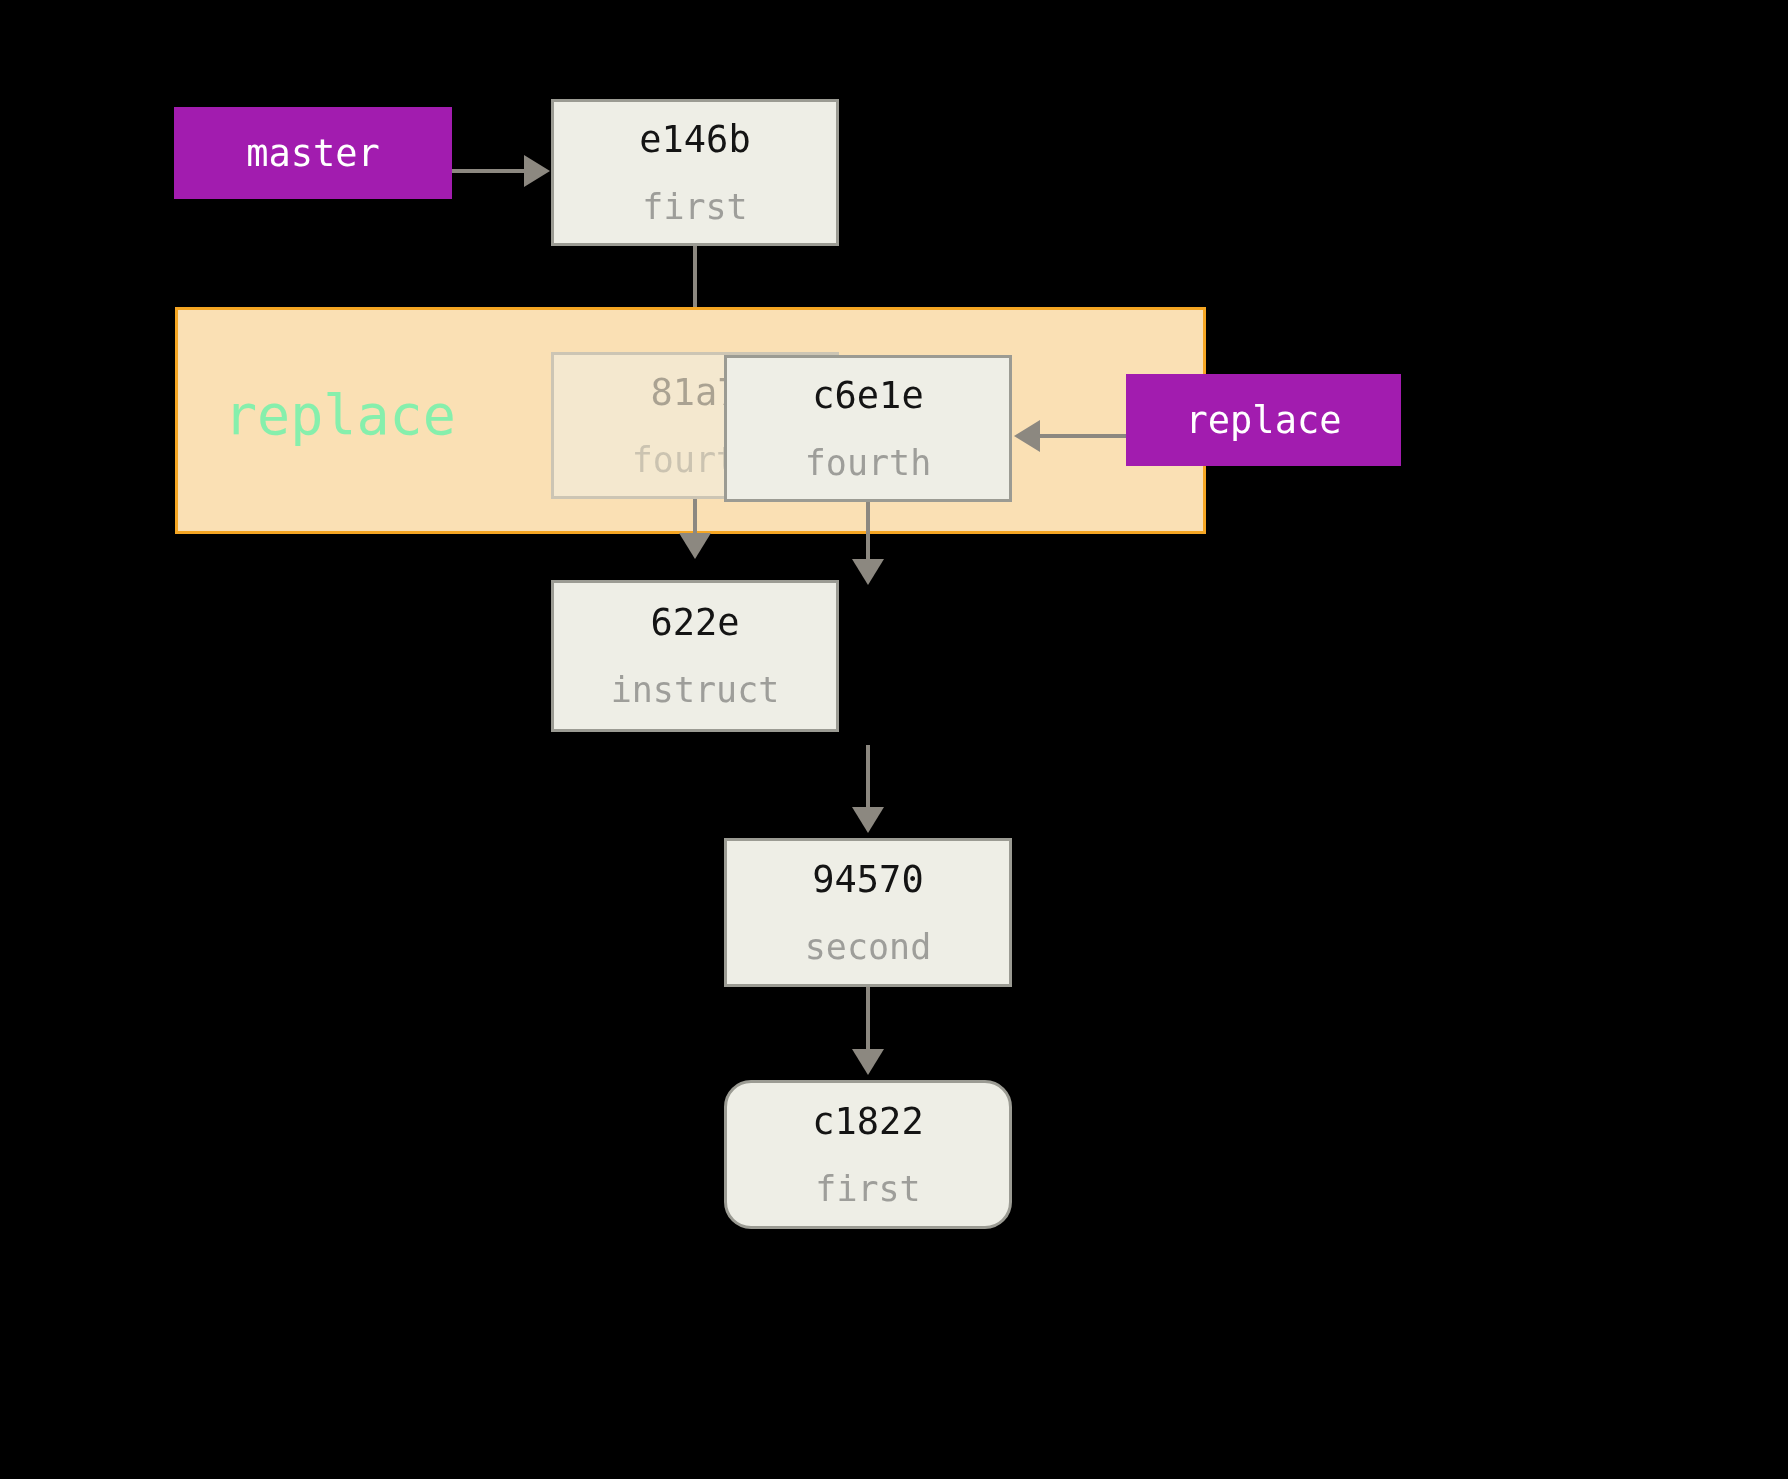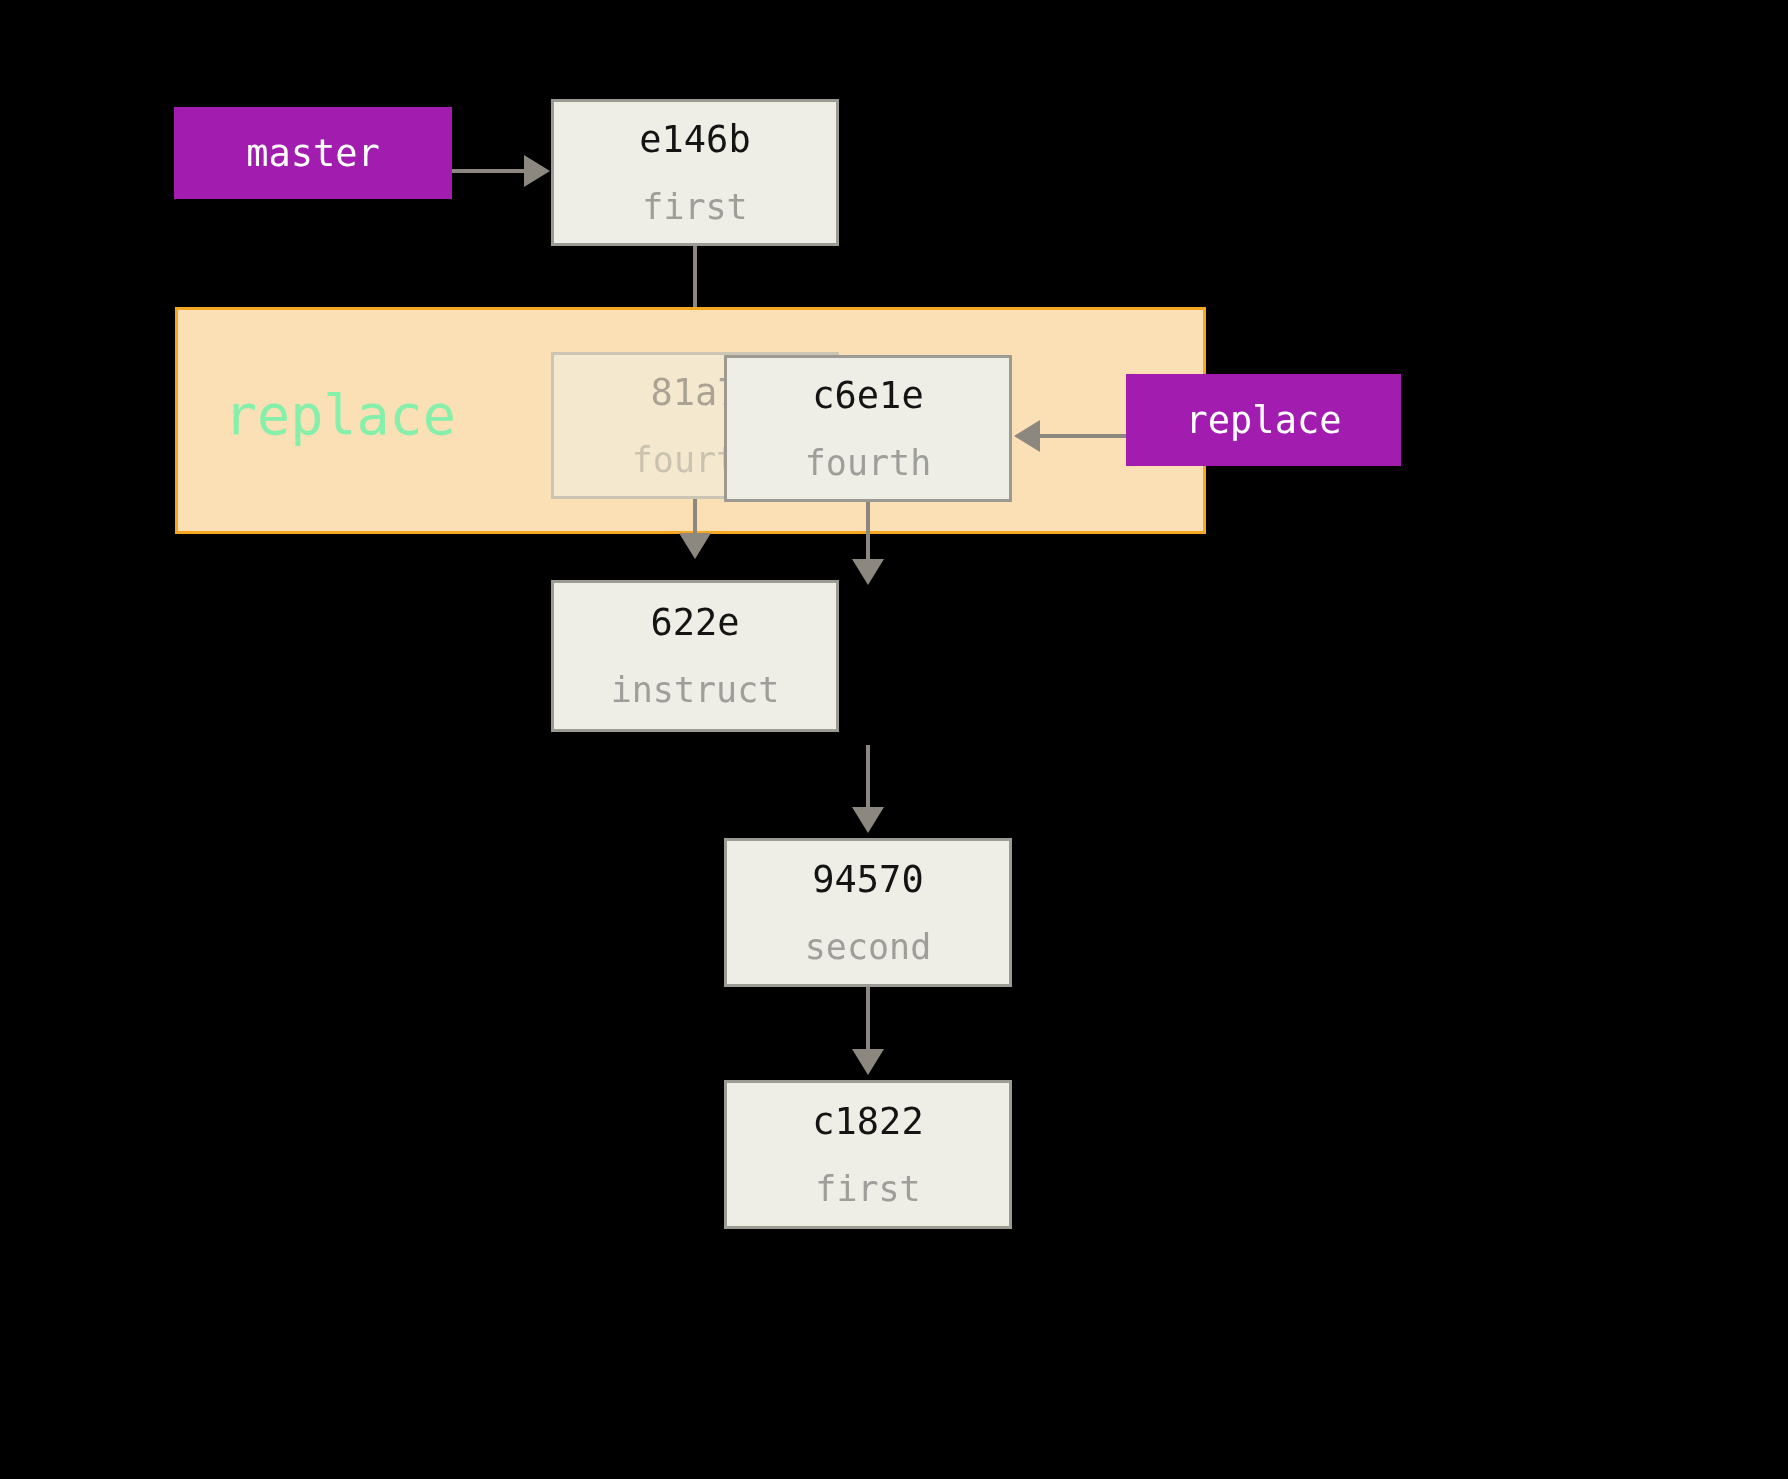--- a/index.html
+++ b/index.html
@@ -162,18 +162,18 @@
   <div class="arrowhead down" style="left:852px; top:807px;"></div>
 
   <div class="commit" id="commit-94570" style="left:724px; top:838px; width:288px; height:149px;justify-content:center;">
     <span class="sha">94570</span>
     <span class="msg">second</span>
   </div>
 
   <div class="edge v" style="left:866px; top:987px; height:68px;"></div>
   <div class="arrowhead down" style="left:852px; top:1049px;"></div>
 
-  <div class="commit" id="commit-c1822" style="left:724px; top:1080px; width:288px; height:149px;">
+  <div class="commit" id="commit-c1822" style="left:724px; top:1080px; width:288px; height:149px;border-radius:27px;">
     <span class="sha">c1822</span>
     <span class="msg">first</span>
   </div>
 
 </div>
 
 </body></html>

